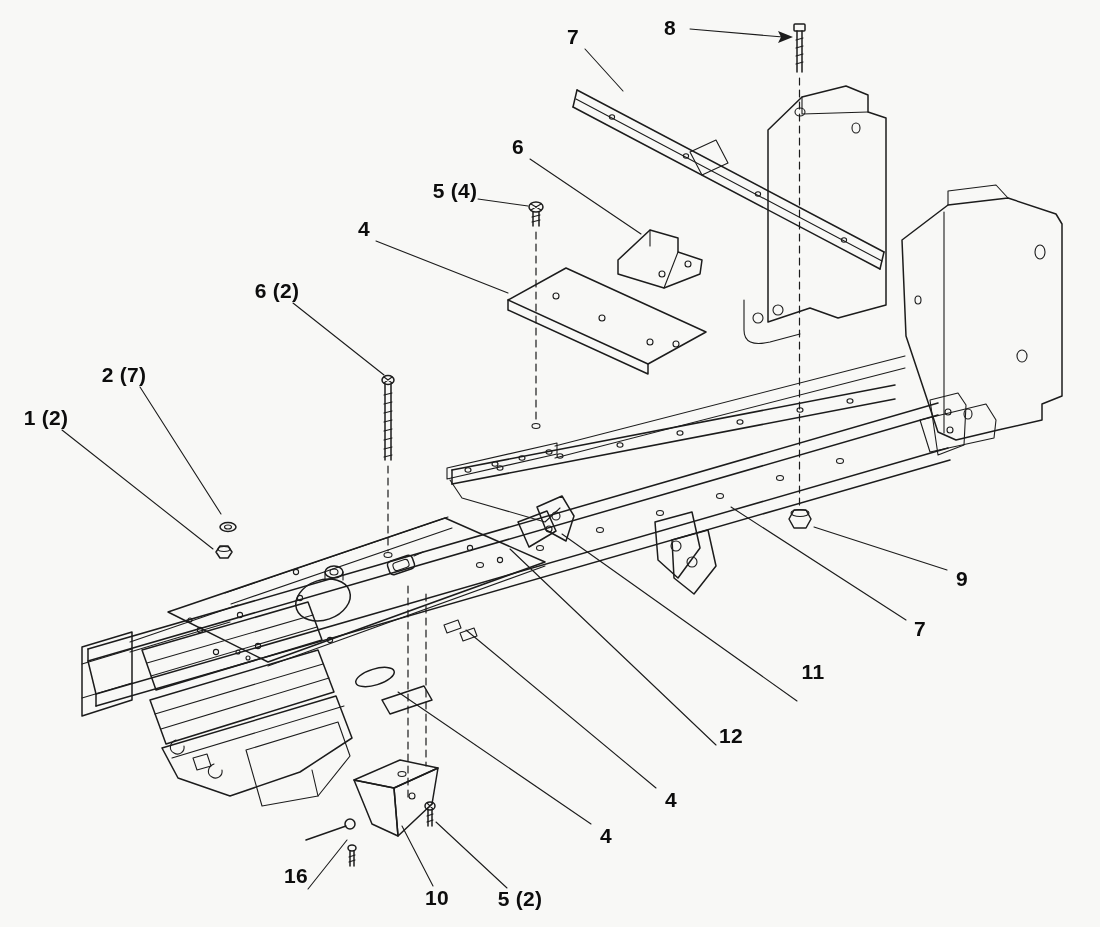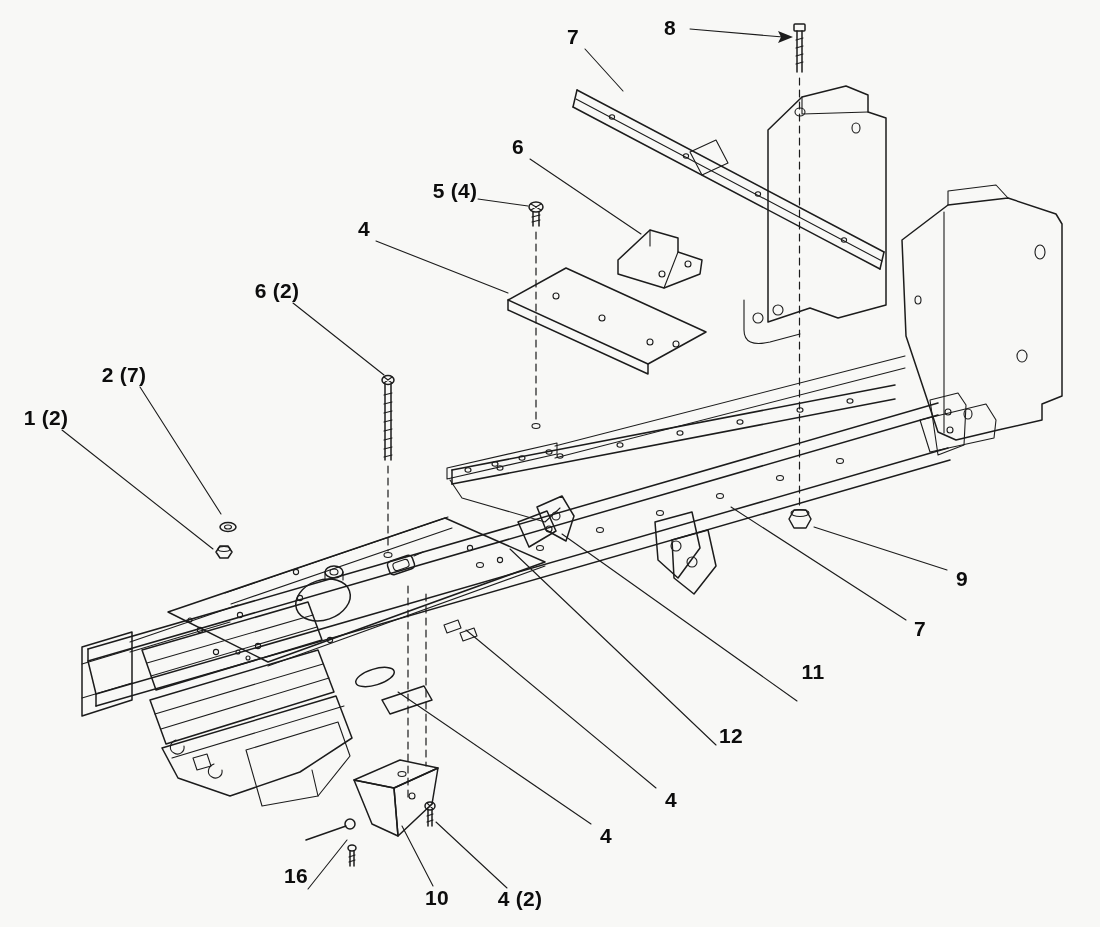--- a/index.html
+++ b/index.html
@@ -301,15 +301,15 @@
   <div class="callout" style="left:573px; top:37px">7</div>
   <div class="callout" style="left:670px; top:28px">8</div>
   <div class="callout" style="left:962px; top:579px">9</div>
   <div class="callout" style="left:920px; top:629px">7</div>
   <div class="callout" style="left:813px; top:672px">11</div>
   <div class="callout" style="left:731px; top:736px">12</div>
   <div class="callout" style="left:671px; top:800px">4</div>
   <div class="callout" style="left:606px; top:836px">4</div>
   <div class="callout" style="left:437px; top:898px">10</div>
   <div class="callout" style="left:296px; top:876px">16</div>
-  <div class="callout" style="left:520px; top:899px">4 (2)</div>
+  <div class="callout" style="left:520px; top:899px">5 (2)</div>
 
 </div>
 
 </body></html>

